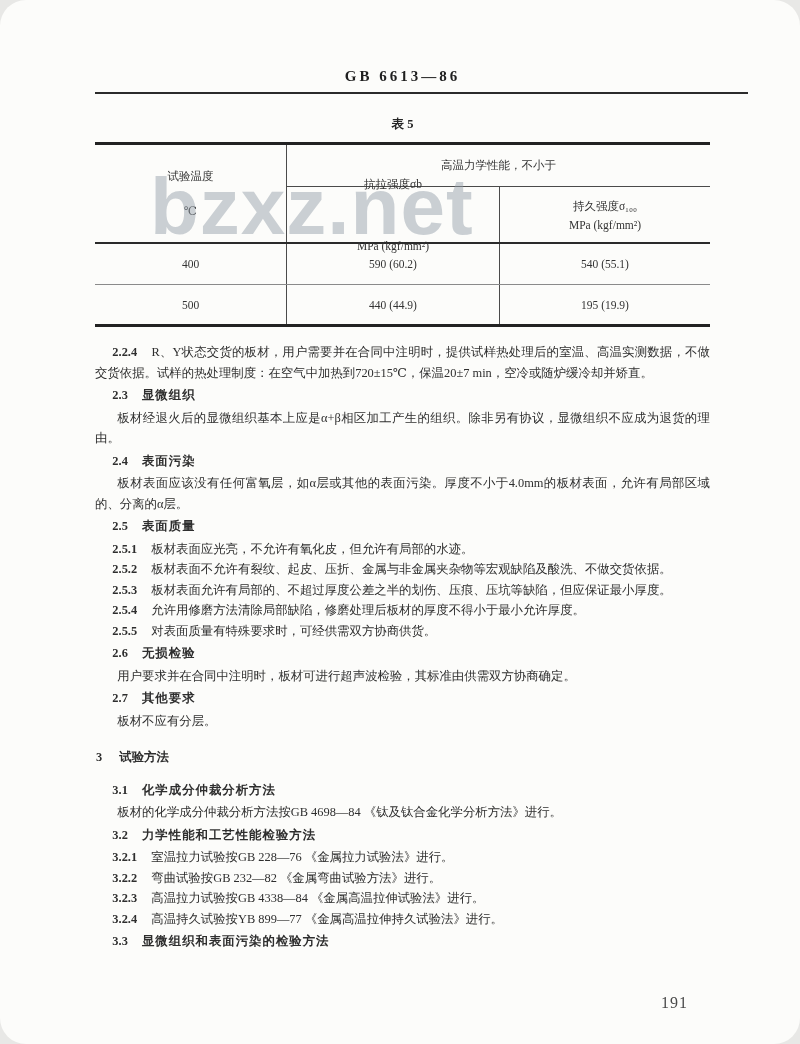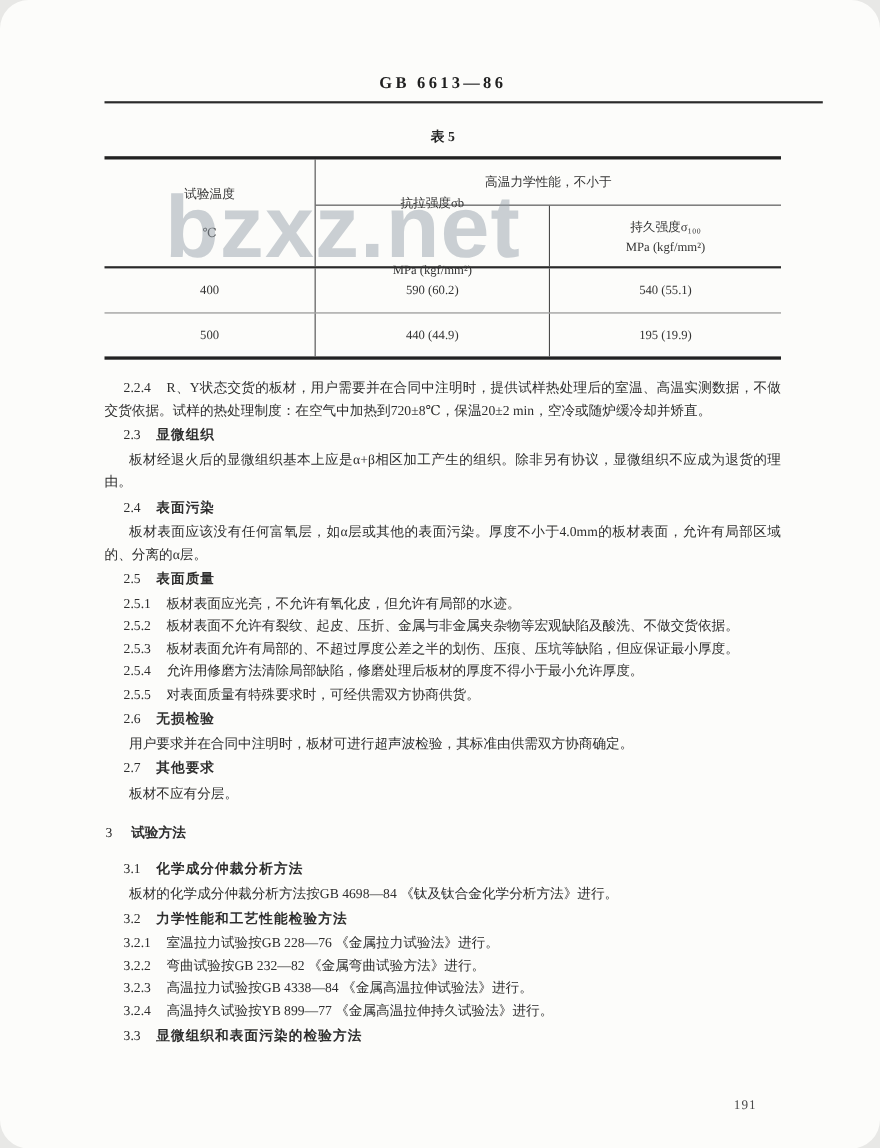--- a/index.html
+++ b/index.html
@@ -100,33 +100,33 @@
   }
 
   
   .body-sections { margin-top: 15px; }
   .para {
     font-size: 12.4px;
     line-height: 20.5px;
     color: #2e2e2e;
     text-align: justify;
   }
-  .para .num { font-weight: normal; margin-right: 11px; white-space: nowrap; }
+  .para .num { font-weight: bold; margin-right: 11px; white-space: nowrap; }
   .numbered { text-indent: 1.4em; }
   .plain    { text-indent: 1.8em; }
   .heading  { text-indent: 1.4em; font-weight: bold; margin: 2px 0; }
   .heading .txt { letter-spacing: 1px; }
   .chapter  { text-indent: 0; font-weight: bold; margin: 16px 0 12px 1px; }
   .chapter .num { margin-right: 14px; }
 
   .page-number {
     position: absolute;
     right: 112px;
     bottom: 32px;
-    font-size: 12px;
+    font-size: 16px;
     color: #4a4a4a;
     letter-spacing: 1px;
     text-align: center;
   }
 </style>
 </head>
 <body>
 
 <div class="page">
   <div class="content">
@@ -170,21 +170,21 @@
             <div class="tcell">440 (44.9)</div>
             <div class="tcell">195 (19.9)</div>
           </div>
         </div>
     </div>
 
     <div class="body-sections">
 
         <p class="para numbered">
           <span class="num">2.2.4</span>
-          <span class="txt">R、Y状态交货的板材，用户需要并在合同中注明时，提供试样热处理后的室温、高温实测数据，不做交货依据。试样的热处理制度：在空气中加热到720±8℃，保温20±2 min，空冷或随炉缓冷却并矫直。</span>
+          <span class="txt">R、Y状态交货的板材，用户需要并在合同中注明时，提供试样热处理后的室温、高温实测数据，不做交货依据。试样的热处理制度：在空气中加热到720±15℃，保温20±7 min，空冷或随炉缓冷却并矫直。</span>
         </p>
 
         <p class="para heading">
           <span class="num">2.3</span>
           <span class="txt">显微组织</span>
         </p>
 
         <p class="para plain">
           
           <span class="txt">板材经退火后的显微组织基本上应是α+β相区加工产生的组织。除非另有协议，显微组织不应成为退货的理由。</span>

